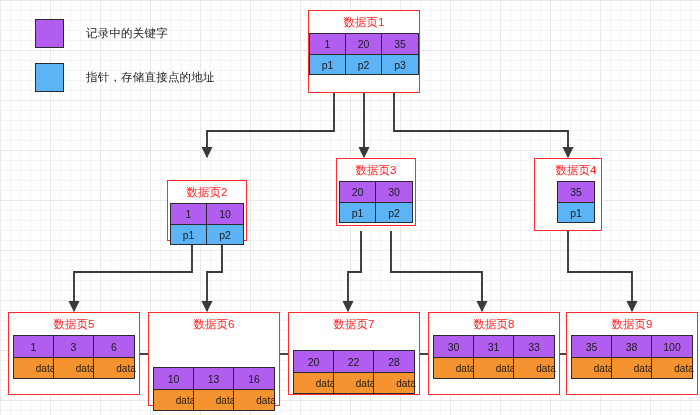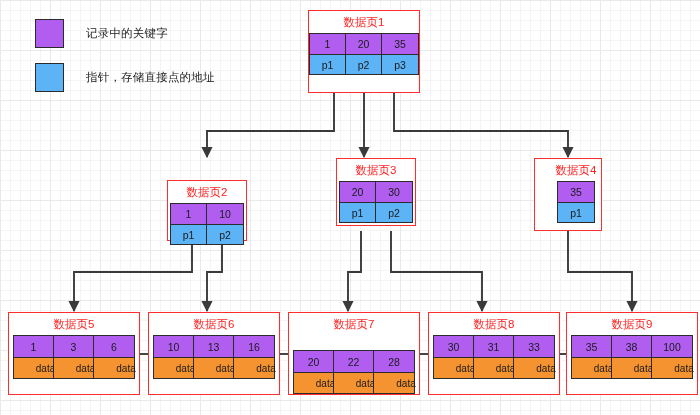--- a/index.html
+++ b/index.html
@@ -217,21 +217,21 @@
         <div class="cell">6</div>
       </div>
       <div class="cell-row data">
         <div class="cell">data</div>
         <div class="cell">data</div>
         <div class="cell">data</div>
       </div>
     </div>
   </div>
 
-  <div class="node leaf" style="left:148px; top:312px; width:132px; height:83px;">
+  <div class="node leaf" style="left:148px; top:312px; width:132px; height:94px;gap:32px;">
     <div class="node-title">数据页6</div>
     <div class="cells">
       <div class="cell-row keys">
         <div class="cell">10</div>
         <div class="cell">13</div>
         <div class="cell">16</div>
       </div>
       <div class="cell-row data">
         <div class="cell">data</div>
         <div class="cell">data</div>

